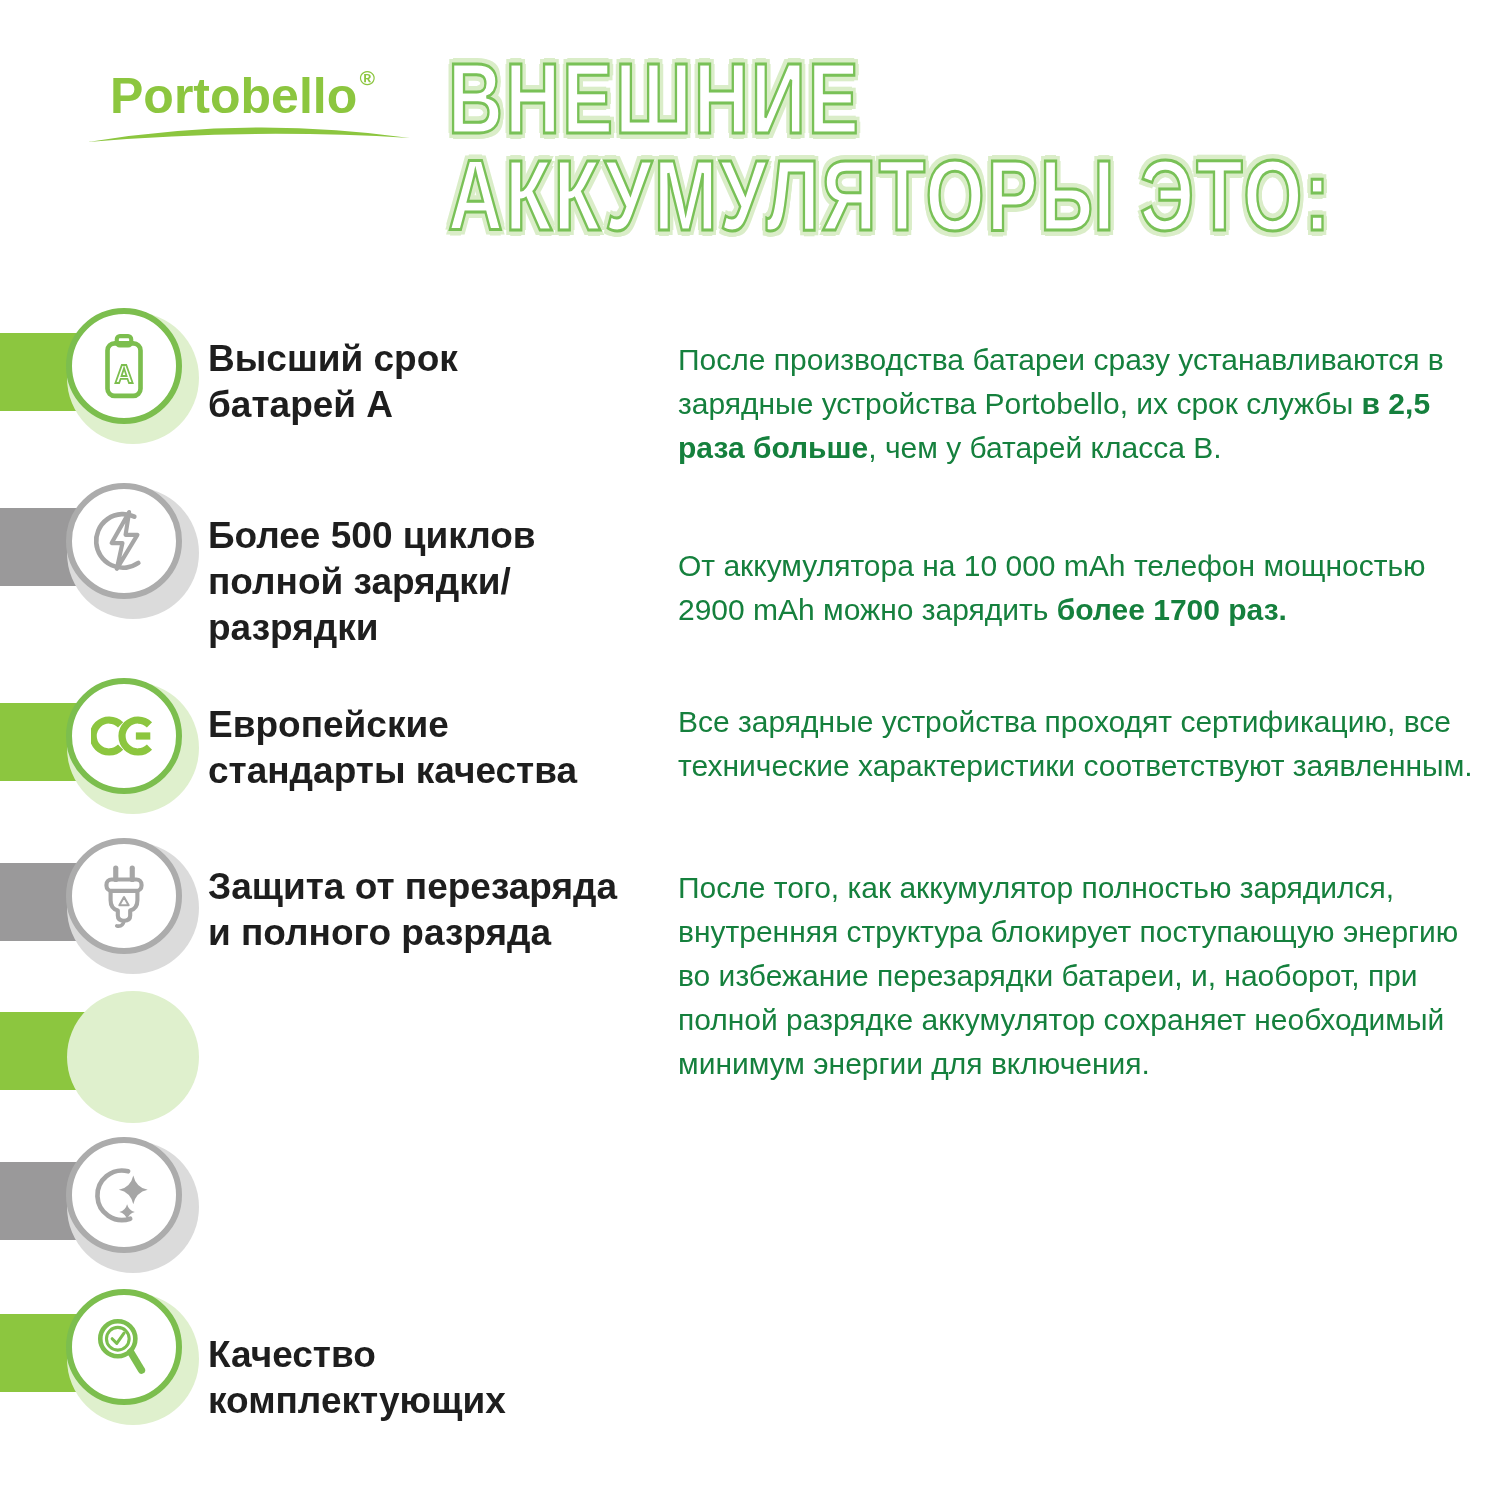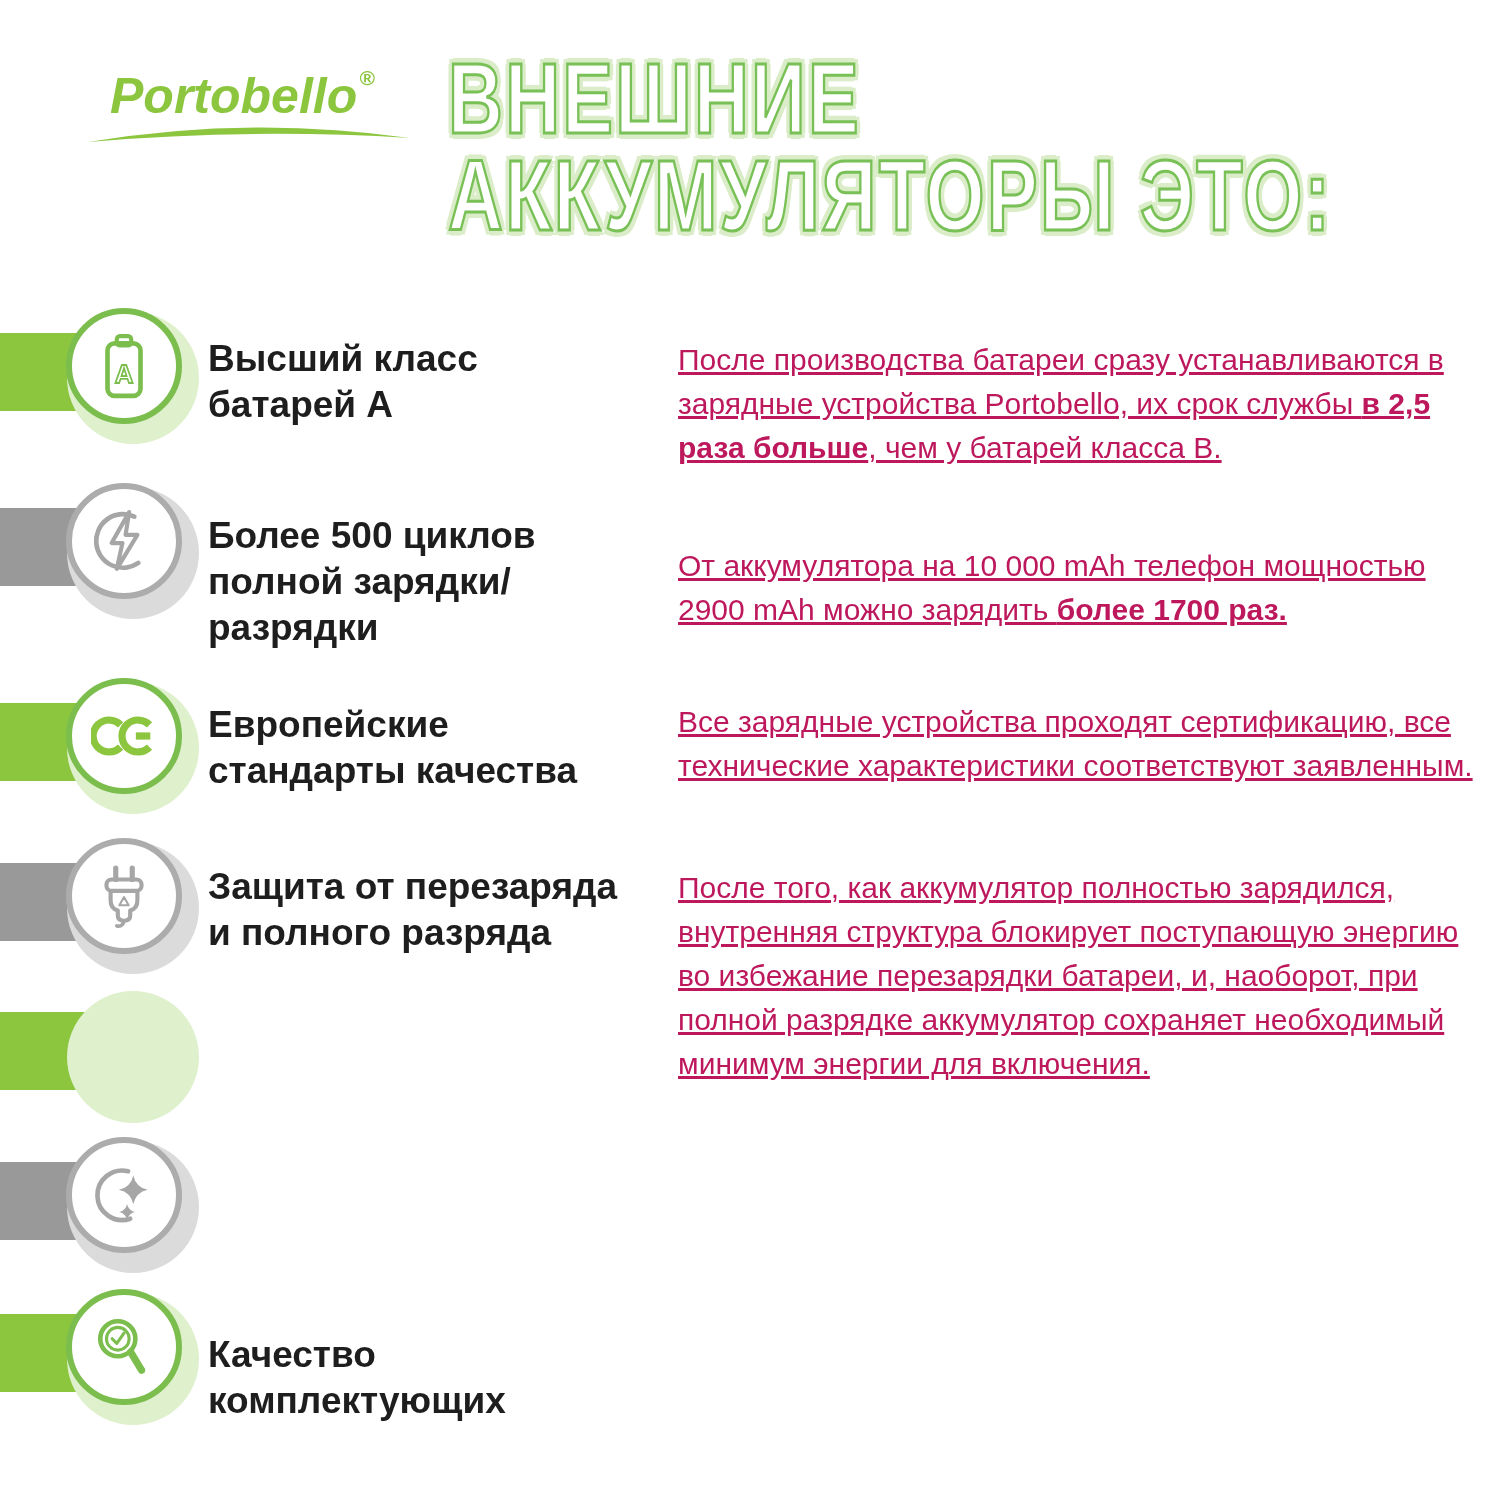--- a/index.html
+++ b/index.html
@@ -2,21 +2,21 @@
 <html><head>
 <meta charset="utf-8">
 <style>
   html,body{margin:0;padding:0;background:#fff;}
   .canvas{
     position:relative;width:1500px;height:1500px;background:#ffffff;overflow:hidden;
     font-family:"Liberation Sans",sans-serif;color:#1e1e1e;
   }
   
   .logo{position:absolute;left:110px;top:66px;width:330px;}
-  .logo-text{font-style:italic;font-weight:bold;font-size:50px;line-height:50px;color:#8cc63f;letter-spacing:0;}
+  .logo-text{font-weight:bold;font-size:50px;line-height:50px;color:#8cc63f;letter-spacing:0;}
   .logo-reg{font-style:italic;font-weight:bold;font-size:21px;color:#8cc63f;vertical-align:28px;margin-left:2px;}
   .swoosh{position:absolute;left:-26px;top:54px;}
   
   .title{position:absolute;left:448px;top:50px;margin:0;font-weight:bold;}
   .title-line{
     display:block;font-size:100px;line-height:97px;letter-spacing:3px;
     color:#ffffff;-webkit-text-stroke:3px #79c157;
     transform:scaleX(0.76);transform-origin:left top;white-space:nowrap;
     text-shadow:6px 0 0 #daedc8,-6px 0 0 #daedc8,0 6px 0 #daedc8,0 -6px 0 #daedc8,
                 5px 5px 0 #daedc8,-5px 5px 0 #daedc8,5px -5px 0 #daedc8,-5px -5px 0 #daedc8;
@@ -34,21 +34,21 @@
     background:#ffffff;display:flex;align-items:center;justify-content:center;
   }
   .ring.g{border:6px solid #7cbe4e;}
   .ring.y{border:6px solid #acacac;}
   .fh{
     position:absolute;left:208px;margin:0;font-size:37px;line-height:46px;font-weight:bold;
     color:#1e1e1e;white-space:pre-line;z-index:3;
   }
   .fd{
     position:absolute;left:678px;width:800px;margin:0;font-size:30px;line-height:44px;
-    color:#be185d;z-index:3;text-decoration:underline;
+    color:#15803d;z-index:3;
   }
   .fd b{font-weight:bold;}
 </style>
 </head>
 <body>
 
 <div class="canvas">
 
   <div class="logo">
     <span class="logo-text">Portobello</span><span class="logo-reg">®</span>
@@ -66,21 +66,21 @@
   <div class="iconwrap" style="top:297px">
     <div class="halo g"></div>
     <div class="ring g">
       <svg width="66" height="66" viewBox="0 0 64 64">
         <rect x="25" y="3" width="14" height="9" rx="3" fill="none" stroke="#7cbe4e" stroke-width="4"></rect>
         <rect x="16" y="10" width="32" height="51" rx="7" fill="none" stroke="#7cbe4e" stroke-width="4.5"></rect>
         <text x="32" y="48" font-size="25" text-anchor="middle" font-weight="bold" fill="none" stroke="#7cbe4e" stroke-width="1.7" font-family="Liberation Sans, sans-serif">A</text>
       </svg>
     </div>
   </div>
-  <h2 class="fh" style="top:336px">Высший класс
+  <h2 class="fh" style="top:336px">Высший срок
 батарей A</h2>
   <p class="fd" style="top:338px"><span>После производства батареи сразу устанавливаются в зарядные устройства Portobello, их срок службы </span><b>в 2,5 раза больше</b><span>, чем у батарей класса B.</span></p>
 
   <div class="band y" style="top:508px"></div>
   <div class="iconwrap" style="top:472px">
     <div class="halo y"></div>
     <div class="ring y">
       <svg width="66" height="66" viewBox="0 0 64 64">
         <path d="M42 8.4 A26 26 0 1 0 45.9 53.3" fill="none" stroke="#a6a6a6" stroke-width="4.5" stroke-linecap="round"></path>
         <path d="M37 4 L20 34 L30.5 34 L25 59 L45 26 L33.5 26 Z" fill="none" stroke="#a6a6a6" stroke-width="4" stroke-linejoin="round"></path>

